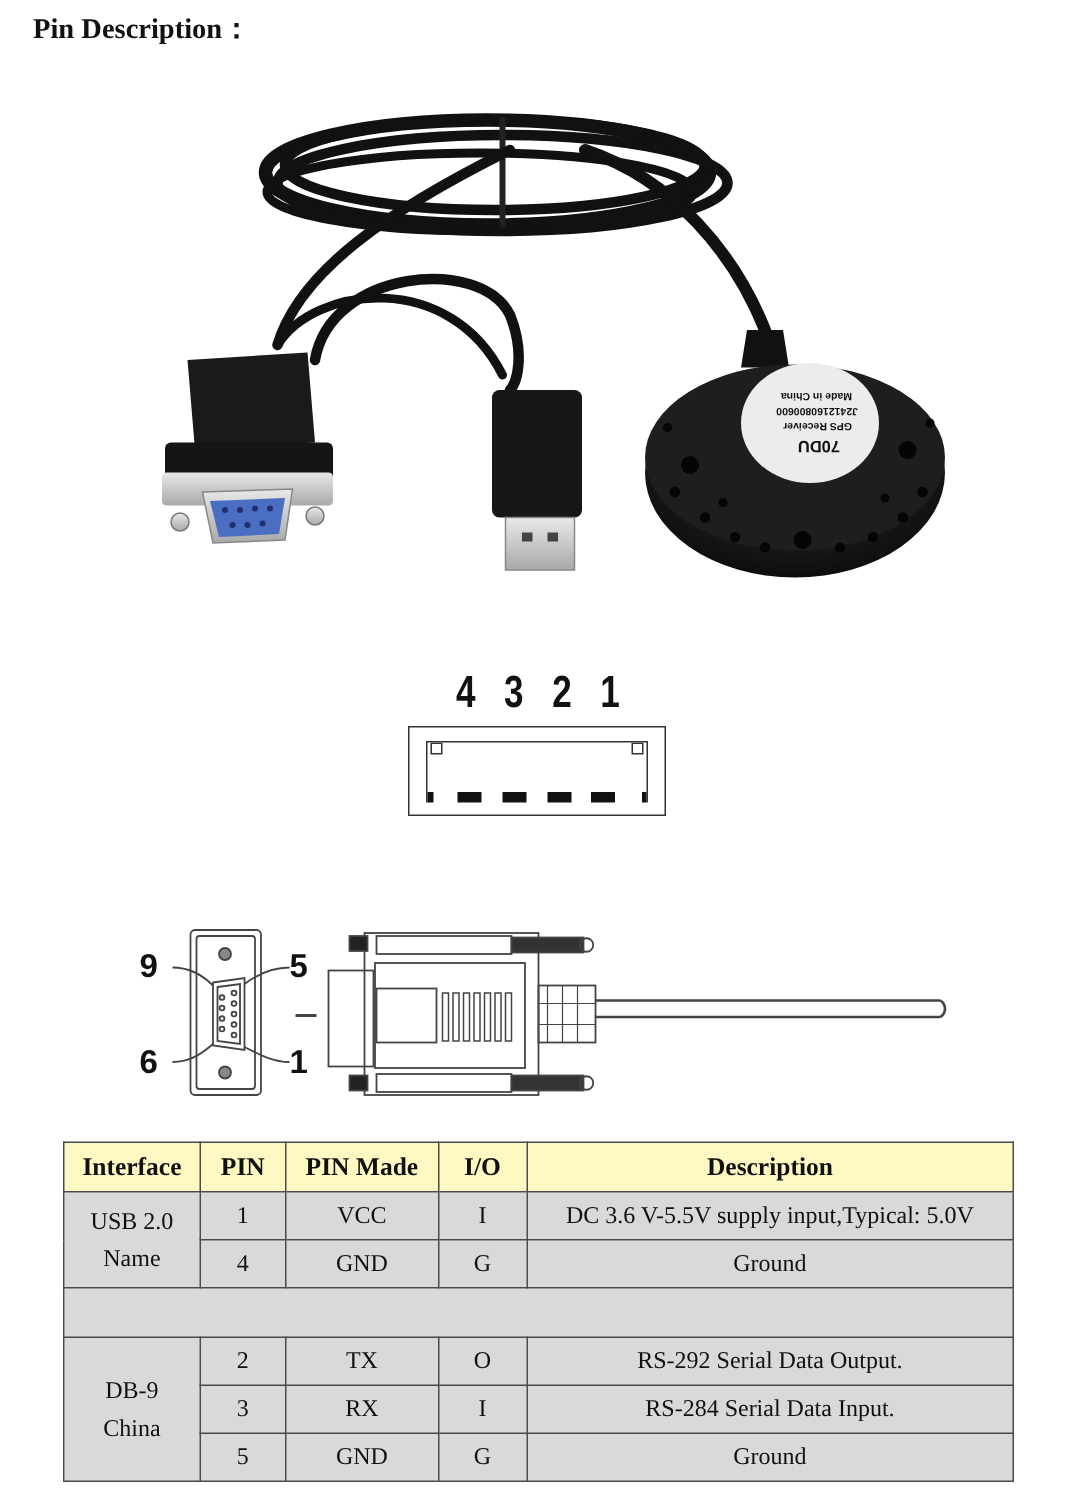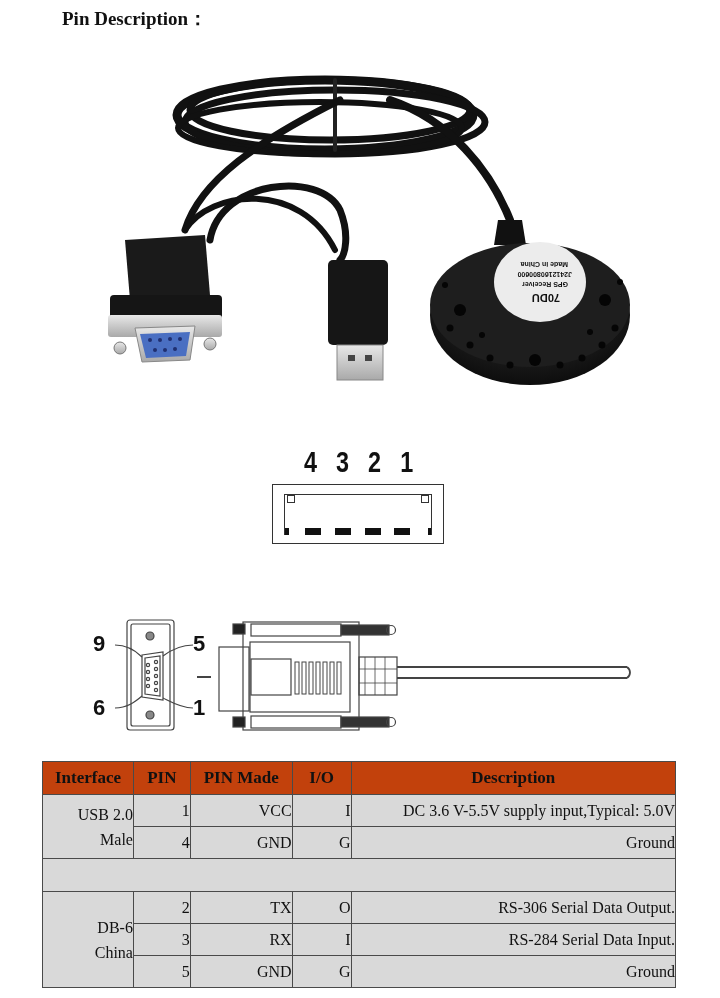--- a/index.html
+++ b/index.html
@@ -1,31 +1,31 @@
 <!DOCTYPE html>
 <html><head>
 <meta charset="utf-8">
 <style>
   html, body { margin: 0; padding: 0; background: #ffffff; }
   body { width: 720px; height: 998px; position: relative; overflow: hidden; font-family: "Liberation Serif", serif; color: #111; }
-  .title { position: absolute; left: 22px; top: 6px; font-size: 19px; font-weight: bold; letter-spacing: 0; margin-left: 40px; }
+  .title { position: absolute; left: 22px; top: 6px; font-size: 19px; font-weight: bold; letter-spacing: 0; }
   .photo { position: absolute; left: 90px; top: 60px; width: 560px; height: 350px; }
   .usb-diagram { position: absolute; left: 268px; top: 445px; width: 180px; height: 105px; }
   .usb-nums { position: absolute; left: 36px; top: 0; width: 110px; display: flex; justify-content: space-between; font-family: "Liberation Sans", sans-serif; font-weight: bold; font-size: 30px; line-height: 34px; transform: scaleX(0.78); transform-origin: left top; width: 140px; }
   .usb-nums span { display: inline-block; }
   .usb-box { position: absolute; left: 4px; top: 39px; width: 172px; height: 60px; border: 1.5px solid #333; box-sizing: border-box; }
   .usb-inner { position: absolute; left: 11px; top: 9px; width: 148px; height: 41px; border: 1px solid #333; border-bottom: none; box-sizing: border-box; }
   .usb-corner { position: absolute; top: 0; width: 8px; height: 8px; border: 1px solid #333; box-sizing: border-box; background: #fff; }
   .usb-pinbar { position: absolute; height: 7px; bottom: 0; background: #111; }
   .db9-diagram { position: absolute; left: 85px; top: 612px; width: 560px; height: 125px; }
   .db9-num { position: absolute; font-family: "Liberation Sans", sans-serif; font-weight: bold; font-size: 22px; line-height: 22px; }
   table.pins { position: absolute; left: 42px; top: 761px; width: 634px; border-collapse: collapse; font-family: "Liberation Serif", serif; font-size: 16px; }
   table.pins th, table.pins td { border: 1.5px solid #4a4a4a; text-align: center; padding: 0; }
-  table.pins th { background: #c2410c; font-weight: bold; font-size: 17px; height: 32px; }
-  table.pins td { background: #d9d9d9; height: 31px; text-align: right; }
+  table.pins th { background: #fef9c3; font-weight: bold; font-size: 17px; height: 32px; }
+  table.pins td { background: #d9d9d9; height: 31px; }
   table.pins td.iface { line-height: 25px; }
   table.pins tr.spacer td { height: 32px; }
 </style>
 </head>
 <body>
 
 <div class="title">Pin Description：</div>
 
 <svg class="photo" viewBox="0 0 560 350" xmlns="http://www.w3.org/2000/svg">
   <defs>
@@ -203,45 +203,45 @@
       <th>PIN</th>
       <th>PIN Made</th>
       <th>I/O</th>
       <th>Description</th>
     </tr>
   </thead>
   <tbody>
     <tr>
       <td class="iface" rowspan="2">
         <span>USB 2.0</span><br>
-        <span>Male</span>
+        <span>Name</span>
       </td>
       <td>1</td>
       <td>VCC</td>
       <td>I</td>
       <td>DC 3.6 V-5.5V supply input,Typical: 5.0V</td>
     </tr>
     <tr>
       <td>4</td>
       <td>GND</td>
       <td>G</td>
       <td>Ground</td>
     </tr>
     <tr class="spacer">
       <td colspan="5"></td>
     </tr>
     <tr>
       <td class="iface" rowspan="3">
-        <span>DB-6</span><br>
+        <span>DB-9</span><br>
         <span>China</span>
       </td>
       <td>2</td>
       <td>TX</td>
       <td>O</td>
-      <td>RS-306 Serial Data Output.</td>
+      <td>RS-292 Serial Data Output.</td>
     </tr>
     <tr>
       <td>3</td>
       <td>RX</td>
       <td>I</td>
       <td>RS-284 Serial Data Input.</td>
     </tr>
     <tr>
       <td>5</td>
       <td>GND</td>

